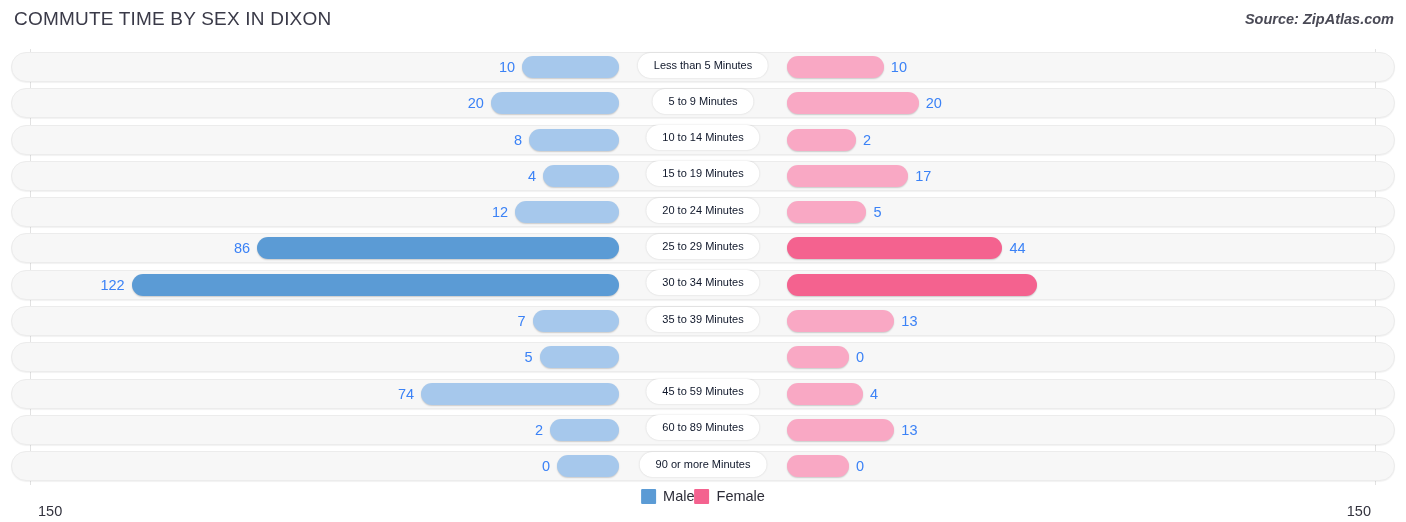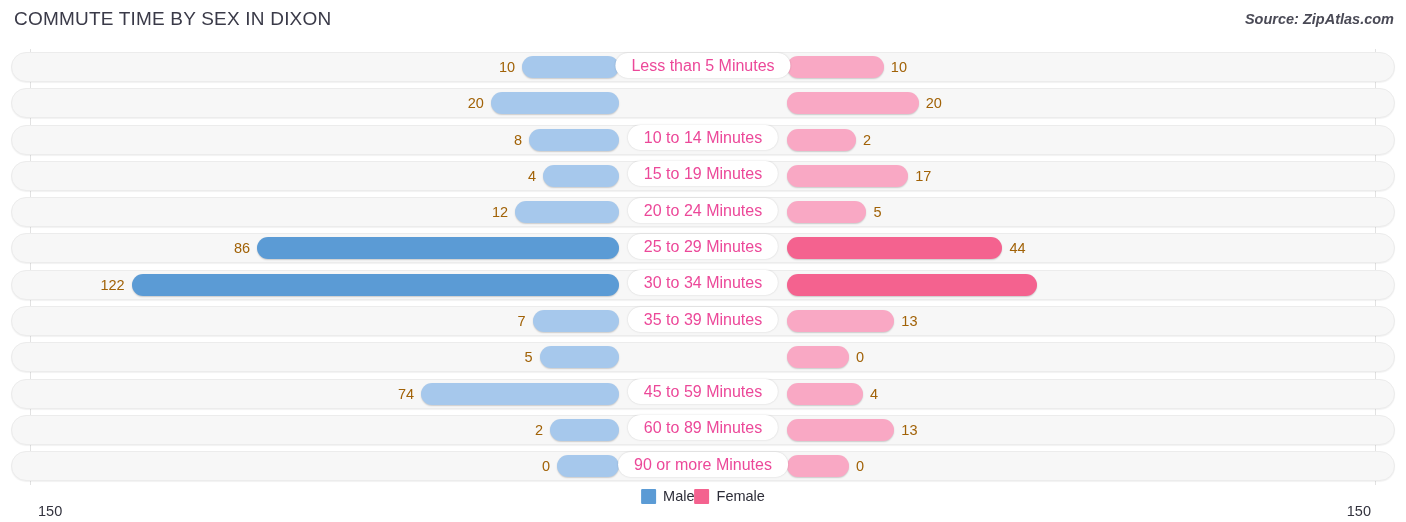--- a/index.html
+++ b/index.html
@@ -82,40 +82,40 @@
     box-shadow: 0 1px 1.5px rgba(0,0,0,0.18);
   }
   .bar-male   { right: 50%; margin-right: 84px; }
   .bar-female { left: 50%;  margin-left: 84px;  }
 
   
   .val {
     position: absolute;
     top: 8px;
     font-size: 14.5px;
-    color: #a16207;
+    color: #3b82f6;
     line-height: 20px;
     white-space: nowrap;
   }
   .val-male   { text-align: right; }
   .val-female { text-align: left; }
 
   
   .cat-pill {
     position: absolute;
     left: 50%;
     top: 3.5px;
     transform: translateX(-50%);
     height: 25px;
     line-height: 25px;
     padding: 0 16px;
     background: #ffffff;
     border-radius: 13px;
-    font-size: 16px;
-    color: #ec4899;
+    font-size: 11px;
+    color: #0f172a;
     white-space: nowrap;
     box-shadow: 0 0 2px rgba(0,0,0,0.16);
     z-index: 5;
   }
 
   
   #footer {
     position: absolute;
     left: 0; top: 485px;
     width: 1406px;
@@ -163,20 +163,21 @@
           <div class="val val-male" style="right: calc(50% + 187.867px);">10</div>
           <div class="val val-female" style="left: calc(50% + 187.867px);">10</div>
           <div class="cat-pill">Less than 5 Minutes</div>
         </div>
         <div class="bar-row">
           <div class="row-track"></div>
           <div class="bar bar-male" title="Male: 19" style="width: 128.247px; background: rgb(166, 200, 236);"></div>
           <div class="bar bar-female" title="Female: 20" style="width: 131.733px; background: rgb(249, 168, 196);"></div>
           <div class="val val-male" style="right: calc(50% + 219.247px);">20</div>
           <div class="val val-female" style="left: calc(50% + 222.733px); text-align: right;">20</div>
+          <div class="cat-pill">5 to 9 Minutes</div>
         </div>
         <div class="bar-row">
           <div class="row-track"></div>
           <div class="bar bar-male" title="Male: 8" style="width: 89.8933px; background: rgb(166, 200, 236);"></div>
           <div class="bar bar-female" title="Female: 2" style="width: 68.9733px; background: rgb(249, 168, 196);"></div>
           <div class="val val-male" style="right: calc(50% + 180.893px);">8</div>
           <div class="val val-female" style="left: calc(50% + 159.973px);">2</div>
           <div class="cat-pill">10 to 14 Minutes</div>
         </div>
         <div class="bar-row">

